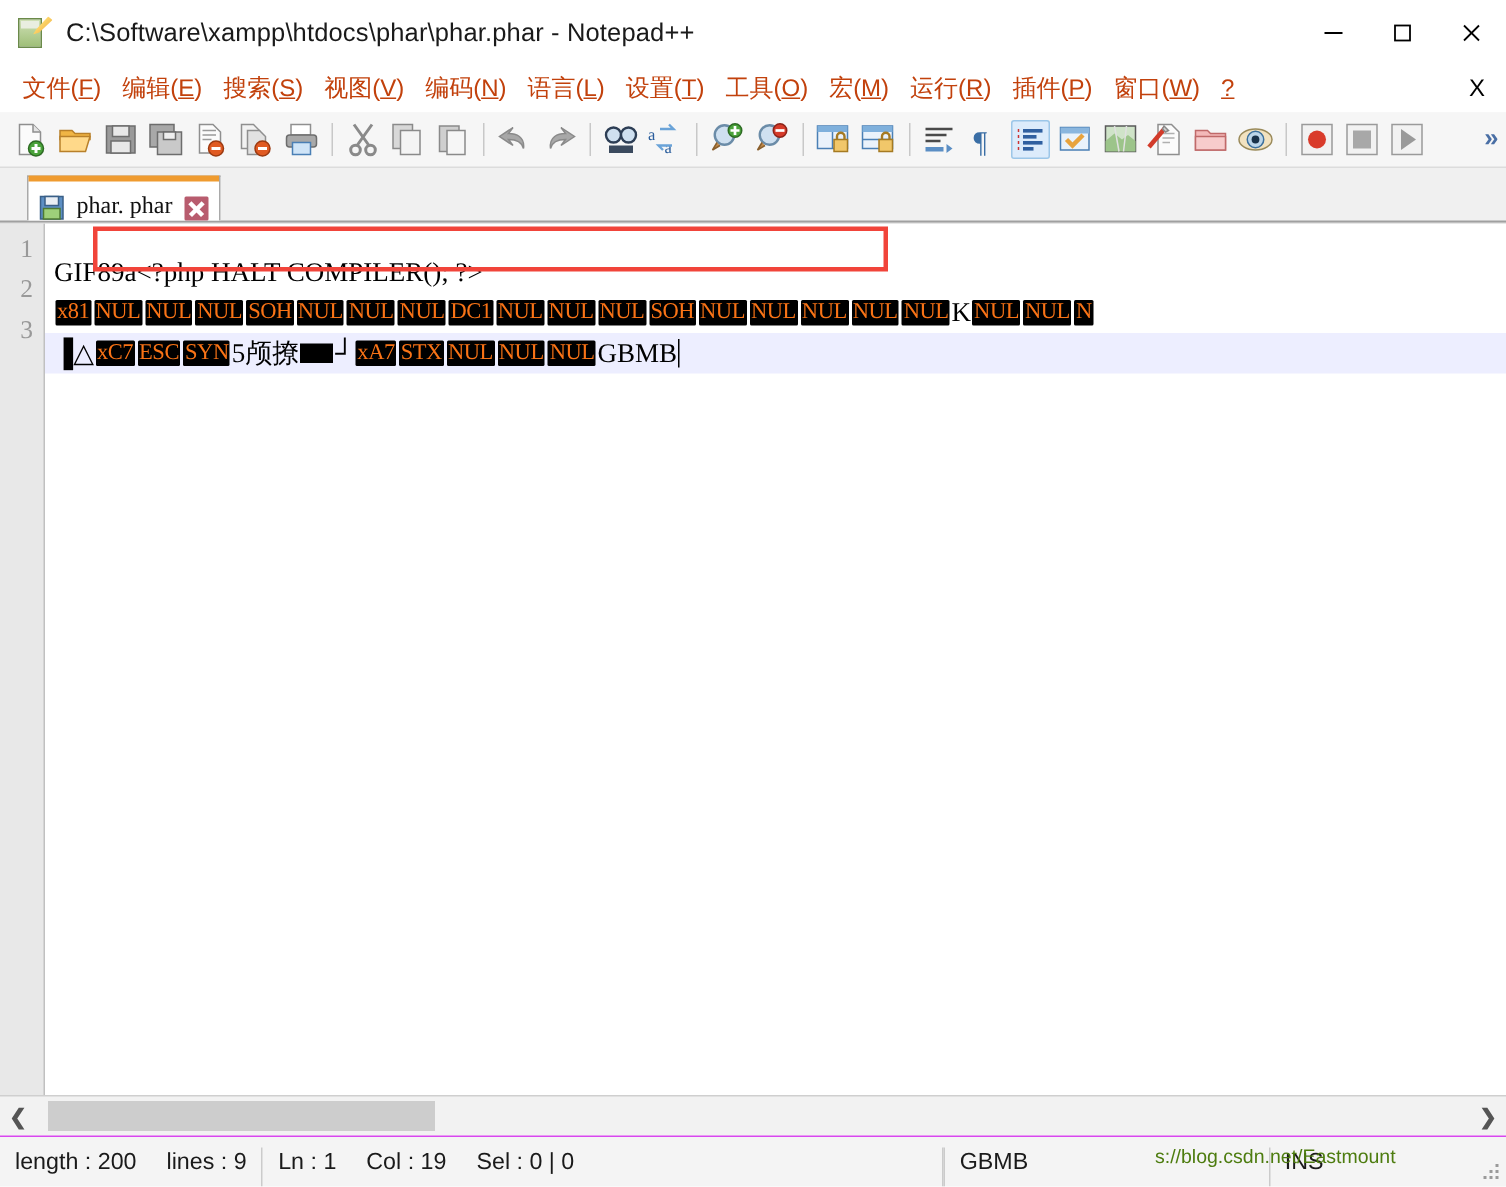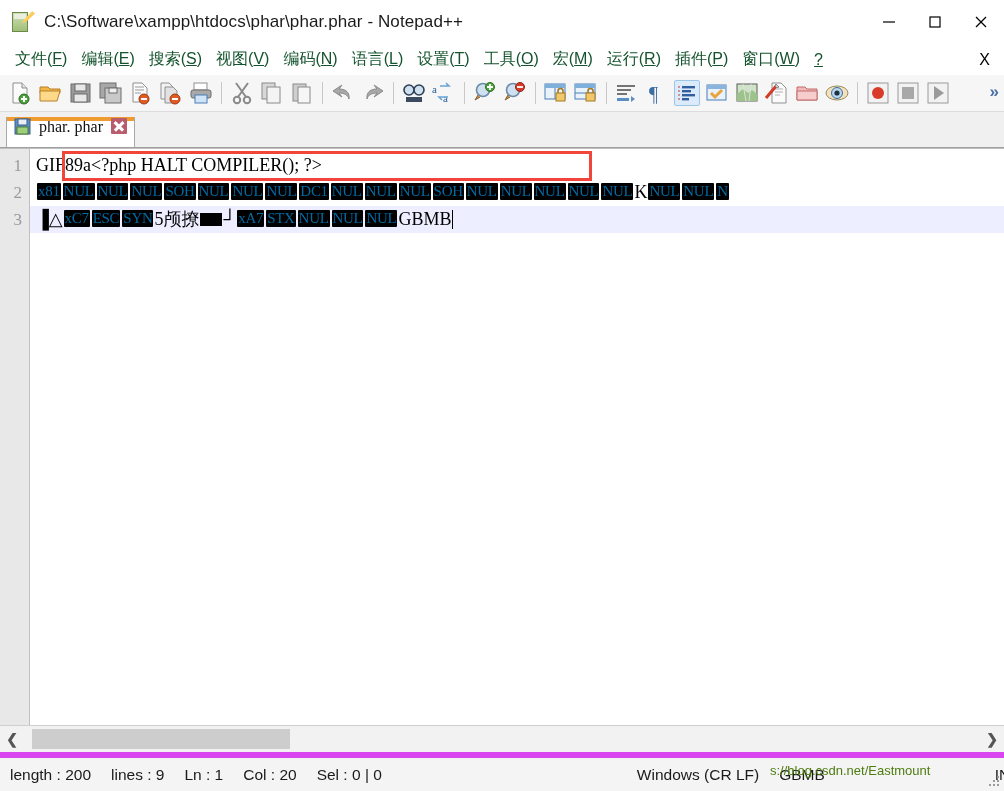--- a/index.html
+++ b/index.html
@@ -19,67 +19,67 @@
   .app-icon .pen{position:absolute;right:-1px;top:-1px;width:13px;height:13px;
      background:linear-gradient(135deg,#ffd96b 40%,#e8a33d 100%);transform:rotate(0deg);
      clip-path:polygon(0% 100%, 18% 72%, 78% 8%, 100% 26%, 32% 90%);}
   .title-text{font-size:17px;color:#1a1a1a;white-space:nowrap;letter-spacing:.1px;}
   .win-btns{position:absolute;right:0;top:0;height:44px;display:flex;align-items:center;}
   .win-btn{width:46px;height:44px;display:flex;align-items:center;justify-content:center;color:#000;font-size:15px;}
   .win-btn svg{display:block;}
 
   
   .menubar{height:31px;background:#ffffff;display:flex;align-items:center;padding-left:8px;flex:0 0 auto;position:relative;}
-  .menu-item{font-size:16px;color:#14532d;padding:2px 7px;white-space:nowrap;}
+  .menu-item{font-size:16px;color:#c2410c;padding:2px 7px;white-space:nowrap;}
   .menu-item .acc{text-decoration:underline;}
   .menu-close{position:absolute;right:14px;font-size:16px;color:#000;}
 
   
   .toolbar{height:36px;background:#f6f6f6;border-bottom:1px solid #dcdcdc;display:flex;align-items:center;padding-left:6px;flex:0 0 auto;position:relative;}
   .tb{width:26px;height:26px;margin:0 2px;position:relative;display:inline-block;}
   .tb svg{display:block;width:26px;height:26px;}
   .tb.active{background:#dcebfb;border:1px solid #9cc6e8;box-sizing:border-box;border-radius:2px;}
   .sep{width:1px;height:22px;background:#c8c8c8;margin:0 5px;}
   .chev{position:absolute;right:8px;top:7px;color:#4a6fa5;font-size:17px;font-weight:bold;letter-spacing:-3px;}
 
   
   .tabbar{height:35px;background:#f0f0f0;display:flex;align-items:flex-end;flex:0 0 auto;border-bottom:1px solid #a0a0a0;position:relative;}
-  .tab{height:30px;margin-left:6px;background:#ffffff;border:1px solid #a9a9a9;border-bottom:none;
-       display:flex;align-items:flex-start;padding:0 7px 0 7px;box-sizing:border-box;position:relative;}
+  .tab{height:30px;margin-left:18px;background:#ffffff;border:1px solid #a9a9a9;border-bottom:none;
+       display:flex;align-items:flex-end;padding:0 7px 0 7px;box-sizing:border-box;position:relative;}
   .tab:before{content:"";position:absolute;left:0;right:0;top:-1px;height:4px;background:#ef9b2f;}
   .tab-save{width:17px;height:17px;margin-right:8px;position:relative;flex:0 0 auto;}
   .tab-label{font-family:"Liberation Serif", serif;font-size:16px;color:#111;white-space:nowrap;}
   .tab-close{width:16px;height:16px;margin-left:8px;background:#b85c6e;position:relative;flex:0 0 auto;border-radius:1px;}
   .tab-close:before,.tab-close:after{content:"";position:absolute;left:2px;top:7px;width:12px;height:2.5px;background:#fff;}
   .tab-close:before{transform:rotate(45deg);}
   .tab-close:after{transform:rotate(-45deg);}
 
   
   .editor-wrap{flex:1 1 auto;display:flex;flex-direction:column;background:#ffffff;border-top:1px solid #bfbfbf;min-height:0;position:relative;}
   .editor{flex:1 1 auto;display:flex;min-height:0;position:relative;overflow:hidden;}
   .gutter{width:30px;flex:0 0 auto;background:#e8e8e8;border-right:1px solid #c0c0c0;padding-top:3px;box-sizing:border-box;}
   .gutter .ln{height:27px;line-height:27px;text-align:right;padding-right:7px;font-family:"Liberation Serif",serif;font-size:17px;color:#999;}
-  .codearea{flex:1 1 auto;position:relative;background:#fff;padding-top:3px;overflow:hidden;}
+  .codearea{flex:1 1 auto;position:relative;background:#fff;padding-top:19px;overflow:hidden;}
   .cl{height:27px;line-height:27px;white-space:nowrap;font-family:"Liberation Serif", serif;font-size:18px;color:#000;padding-left:6px;}
   .cl.sel{background:#edeeff;}
   .redbox{position:absolute;left:32px;top:2px;width:530px;height:30px;border:3px solid #f1443a;box-sizing:border-box;pointer-events:none;}
-  .tok{display:inline-block;background:#000;color:#0369a1;font-family:"Liberation Serif",serif;font-size:15px;line-height:17px;
+  .tok{display:inline-block;background:#000;color:#f97316;font-family:"Liberation Serif",serif;font-size:15px;line-height:17px;
        padding:0 1px;margin:0 1px;vertical-align:2px;border-radius:1px;letter-spacing:-0.3px;}
   .plain{letter-spacing:0px;}
   .blk{display:inline-block;width:22px;height:13px;background:#000;vertical-align:-1px;margin:0 1px;}
   .caret{display:inline-block;width:1px;height:19px;background:#000;vertical-align:-4px;margin-left:1px;}
 
   
   .hscroll{height:26px;flex:0 0 auto;background:#f2f2f2;border-top:1px solid #cfcfcf;display:flex;align-items:center;}
   .sb-arrow{width:24px;height:24px;display:flex;align-items:center;justify-content:center;color:#555;font-size:14px;font-weight:bold;flex:0 0 auto;}
   .sb-track{flex:1 1 auto;height:20px;background:#f2f2f2;position:relative;}
   .sb-thumb{position:absolute;left:8px;top:0;width:258px;height:20px;background:#cdcdcd;}
 
   
-  .statusbar{height:33px;flex:0 0 auto;background:#f4f4f4;border-top:6px solid #d946ef;display:flex;align-items:flex-end;position:relative;}
+  .statusbar{height:33px;flex:0 0 auto;background:#f4f4f4;border-top:1px solid #d946ef;display:flex;align-items:flex-end;position:relative;}
   .sbi{font-size:15.5px;color:#1a1a1a;white-space:nowrap;display:flex;align-items:center;height:100%;padding:0 10px;}
   .sbsep{width:1px;height:26px;background:#cbcbcb;}
   .grip{position:absolute;right:3px;bottom:3px;width:12px;height:12px;}
   .grip i{position:absolute;width:2px;height:2px;background:#9a9a9a;}
   .watermark{position:absolute;left:770px;top:5px;font-size:13px;color:#4d7c0f;white-space:nowrap;pointer-events:none;}
 </style>
 </head>
 <body>
 
 <div class="app">
@@ -413,24 +413,23 @@
       </div>
       <div class="sb-arrow">❯</div>
     </div>
   </div>
 
   <div class="statusbar">
     <div class="sbi">length : 200</div>
     <div class="sbi">lines : 9</div>
     <div class="sbsep"></div>
     <div class="sbi">Ln : 1</div>
-    <div class="sbi">Col : 20</div>
+    <div class="sbi">Col : 19</div>
     <div class="sbi">Sel : 0 | 0</div>
     <div class="sbsep" style="margin-left:235px"></div>
-    <div class="sbi">Windows (CR LF)</div>
     <div class="sbsep"></div>
     <div class="sbi">GBMB</div>
     <div class="sbsep" style="margin-left:150px"></div>
     <div class="sbi">INS</div>
     <div class="watermark">s://blog.csdn.net/Eastmount</div>
     <div class="grip">
       <i style="left:8px;top:0"></i>
         <i style="left:4px;top:4px"></i>
         <i style="left:8px;top:4px"></i>
       <i style="left:0px;top:8px"></i>

